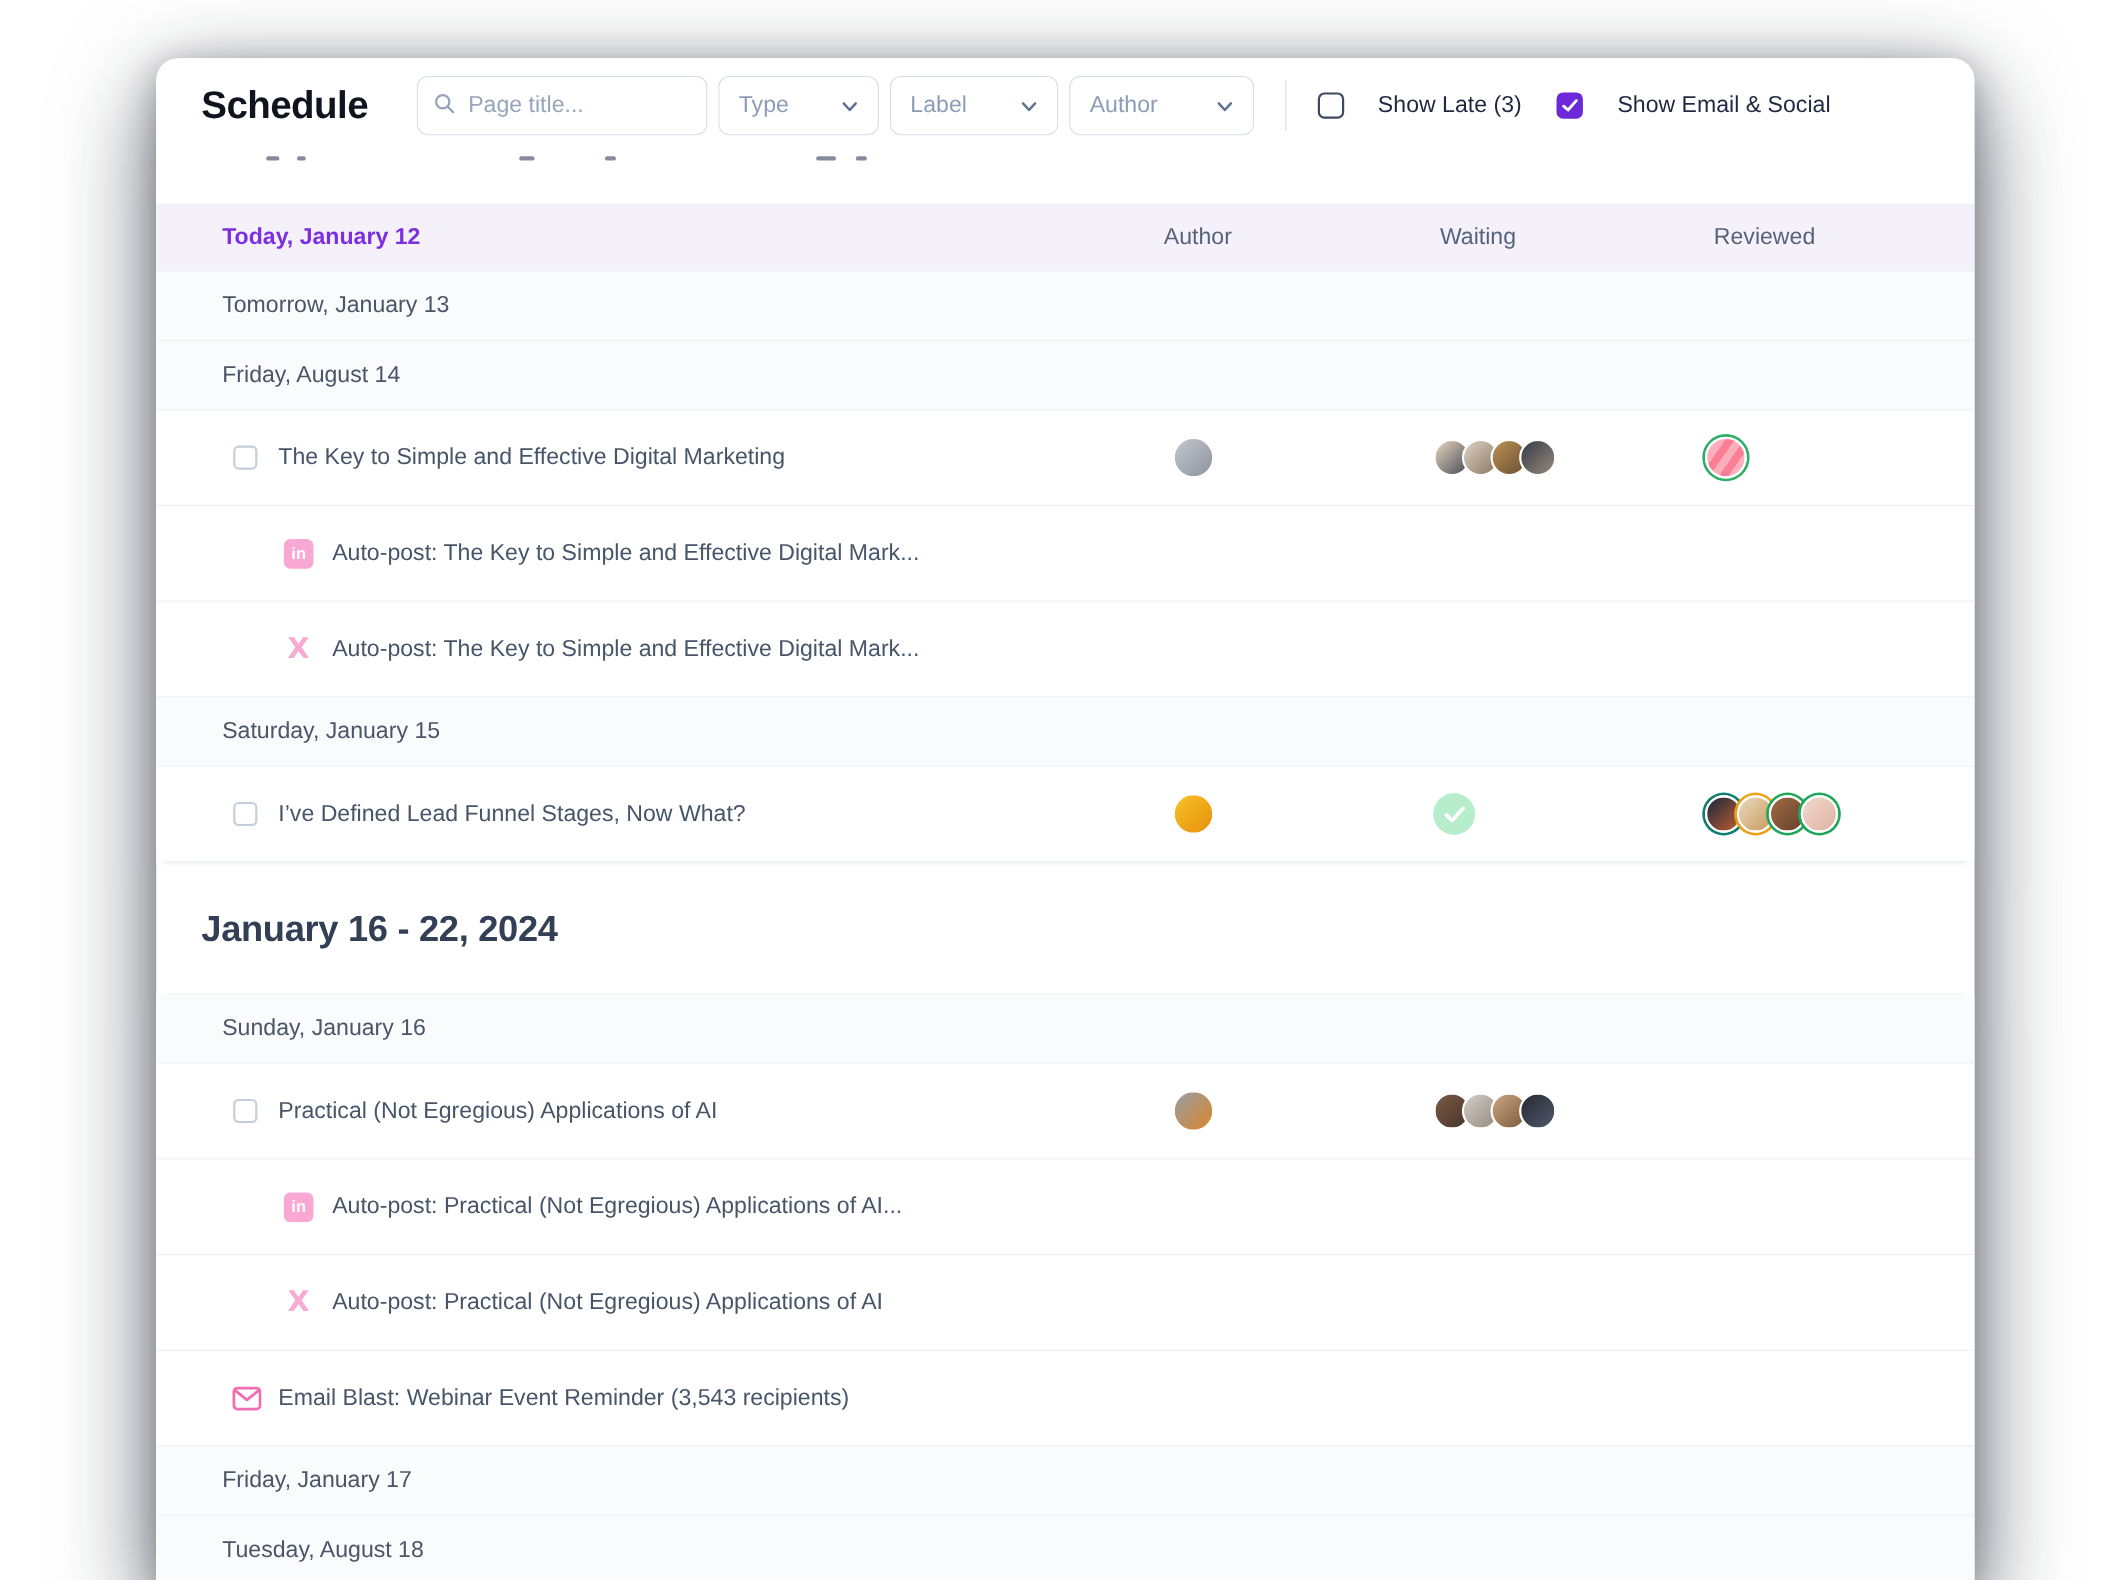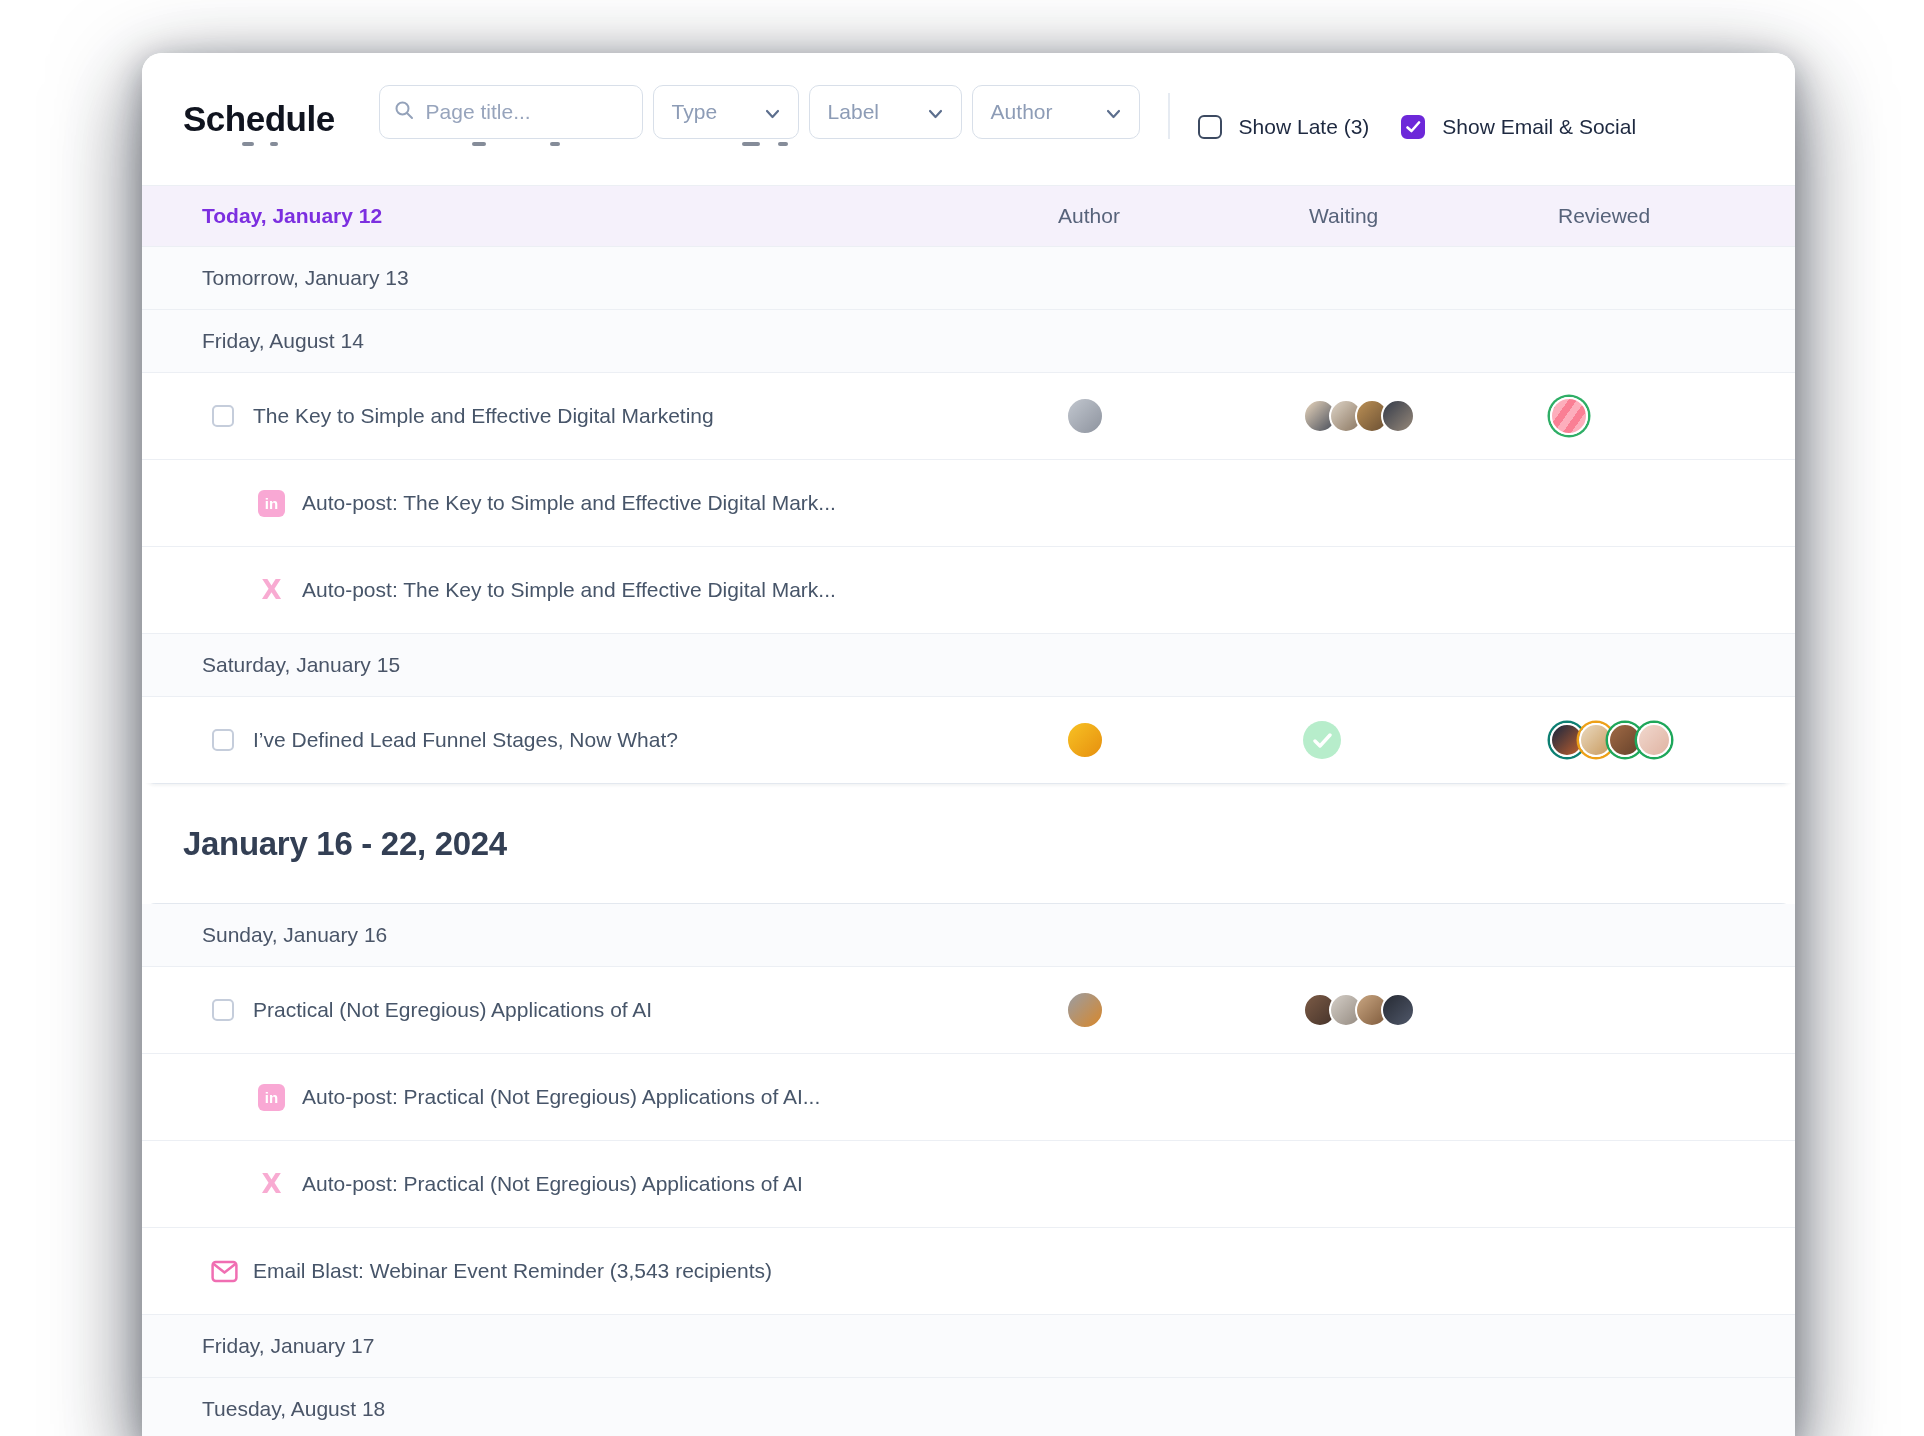--- a/index.html
+++ b/index.html
@@ -7,33 +7,33 @@
     width:1924px;height:1436px;overflow:hidden;background:#ffffff;
     font-family:"Liberation Sans",sans-serif;color:#1f2937;
   }
   .shadow-wrap{
     position:absolute;left:142px;top:53px;width:1653px;
     filter:drop-shadow(0 26px 44px rgba(12,18,32,.50)) drop-shadow(0 8px 16px rgba(12,18,32,.35));
   }
   .panel{background:#fff;border-radius:20px 20px 0 0;overflow:hidden;}
 
   
-  .topbar{height:86px;display:flex;align-items:flex-end;padding:0 36px 0 41px;background:#fff;}
+  .topbar{height:86px;display:flex;align-items:center;padding:0 36px 0 41px;background:#fff;}
   .app-title{font-size:35px;font-weight:700;color:#10141f;margin:0 44px 0 0;letter-spacing:-.5px;}
   .search{width:264px;height:54px;box-sizing:border-box;border:1.5px solid #d8dfe9;border-radius:10px;
     display:flex;align-items:center;gap:10px;padding:0 14px;margin-right:10px;background:#fff;}
   .search input{border:none;outline:none;font-size:21px;width:100%;color:#3c4960;background:transparent;
     font-family:"Liberation Sans",sans-serif;}
   .search input::placeholder{color:#97a4bc;}
   .filter{height:54px;box-sizing:border-box;border:1.5px solid #d8dfe9;border-radius:10px;background:#fff;
     display:flex;align-items:center;justify-content:space-between;padding:0 18px;margin-right:10px;
     color:#8d9cb6;font-size:21px;cursor:pointer;}
   .f-type{width:146px;gap:15px;} .f-label{width:153px;} .f-author{width:168px;}
   .vdiv{width:2px;height:46px;background:#e6ebf2;margin:0 28px 0 18px;flex:none;}
-  .toggle{display:flex;align-items:center;gap:17px;font-size:21px;color:#1e2940;margin-right:32px;cursor:pointer;white-space:nowrap;}
+  .toggle{display:flex;align-items:center;gap:31px;font-size:21px;color:#1e2940;margin-right:32px;cursor:pointer;white-space:nowrap;}
   .cb{width:24px;height:24px;box-sizing:border-box;border:2.5px solid #3c4a61;border-radius:6px;background:#fff;
     display:flex;align-items:center;justify-content:center;flex:none;}
   .cb.checked{background:var(--cbpurple);border-color:var(--cbpurple);}
 
   
   .card{background:#fff;}
   .card1{border-bottom:1px solid #e3e8ef;border-radius:0 0 14px 14px;box-shadow:0 2px 3px rgba(24,32,54,.05);}
   .card2{border-top:1px solid #e3e8ef;border-radius:14px 14px 0 0;}
   .section-head{height:119px;display:flex;align-items:center;padding-left:41px;
     font-size:33px;font-weight:600;color:#333f54;letter-spacing:-.3px;}

